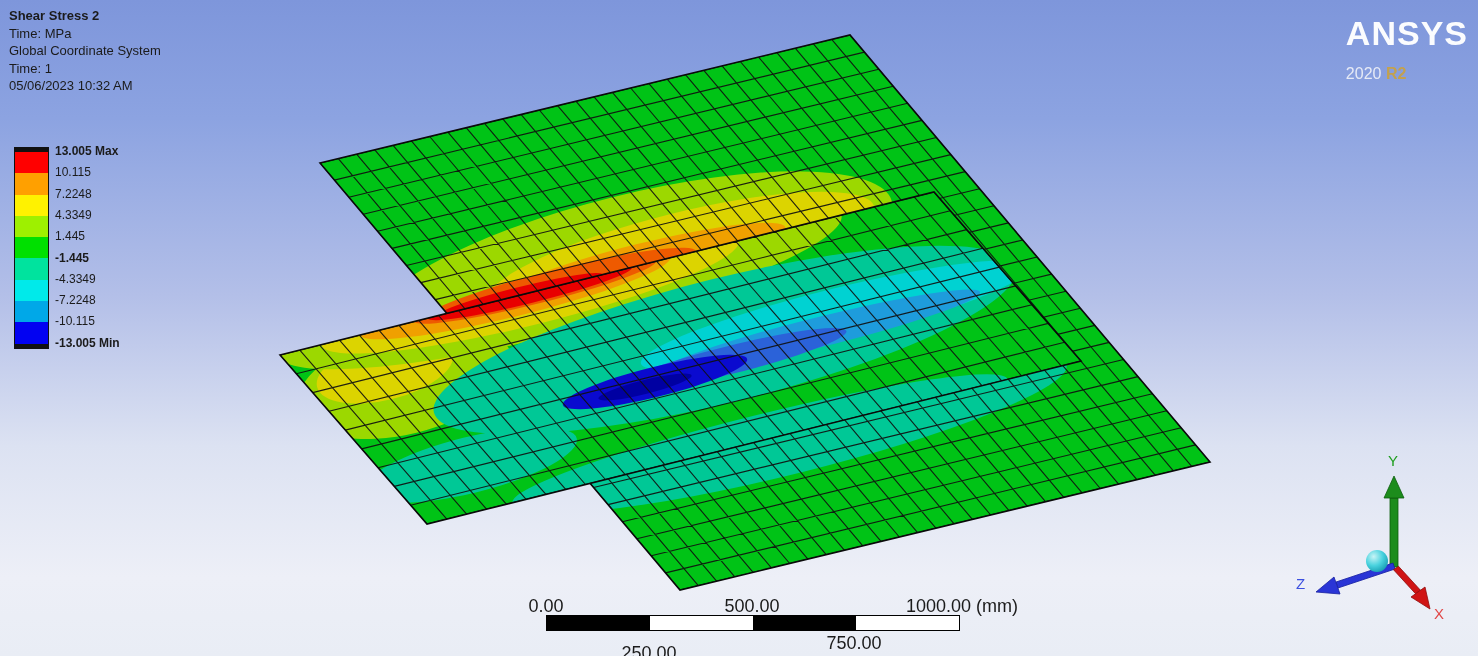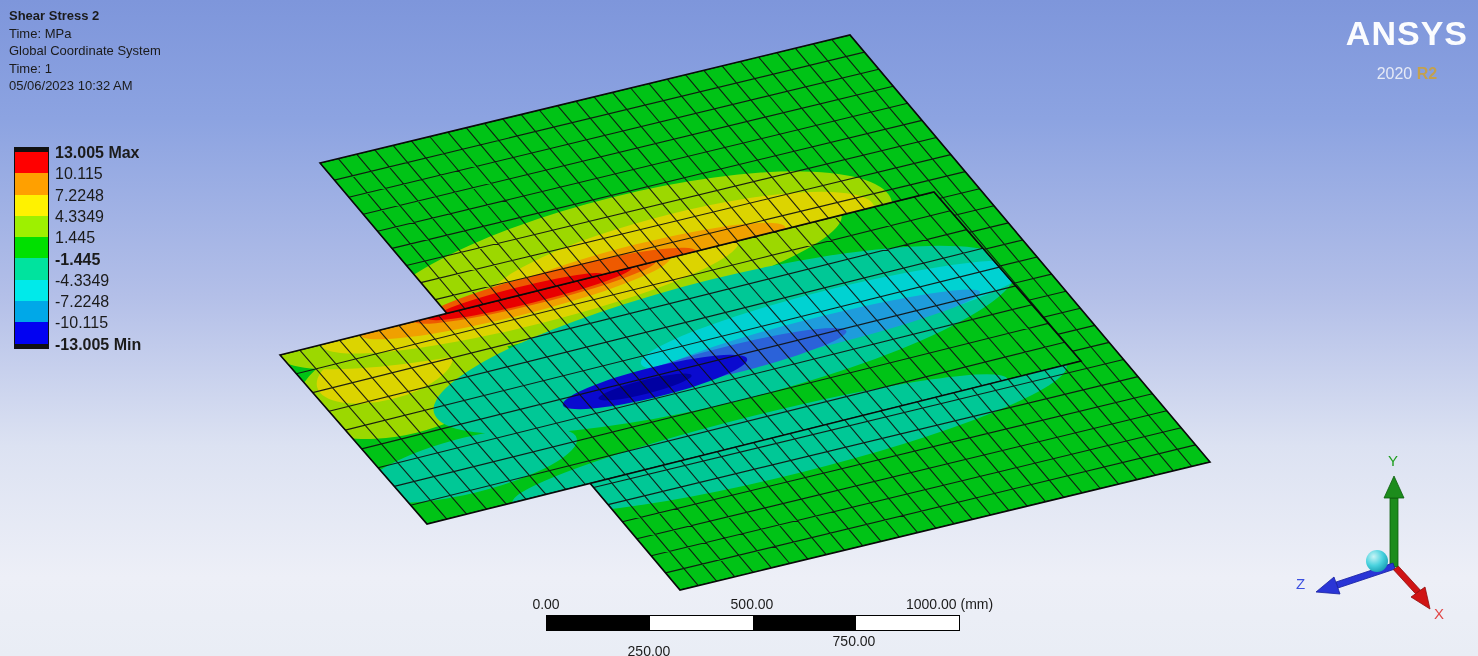--- a/index.html
+++ b/index.html
@@ -8,31 +8,31 @@
     background:linear-gradient(180deg,#7E96DB 0%,#8CA3E1 18%,#B3BFE8 45%,#DCE2F2 68%,#EDEFF7 88%,#E9EDF5 100%);}
   svg{position:absolute;left:0;top:0;}
   
   #header{position:absolute;left:9px;top:7px;color:#1b1b1b;font-size:13px;line-height:17.5px;}
   #header .t{font-weight:bold;}
   
   #legend{position:absolute;left:0;top:0;}
   #colorbar{position:absolute;left:14px;top:147px;width:33px;border:1px solid #111;background:#111;}
   #colorbar .cap{height:4px;background:#111;}
   #colorbar .band{height:21.3px;}
-  .lgl{position:absolute;left:55px;height:16px;font-size:16px;color:#1b1b1b;white-space:nowrap;}
+  .lgl{position:absolute;left:55px;height:16px;font-size:12px;color:#1b1b1b;white-space:nowrap;}
   .lgl.b{font-weight:bold;}
   
-  #logo{position:absolute;right:10px;top:16px;text-align:center;line-height:1;}
+  #logo{position:absolute;right:10px;top:16px;text-align:left;line-height:1;}
   #logo .brand{font-size:34px;font-weight:bold;color:#FBFCFE;letter-spacing:1px;font-family:"Liberation Sans",sans-serif;}
   #logo .ver{margin-top:16px;font-size:16px;color:#E6EAF6;}
   #logo .rel{font-weight:bold;color:#C3A14F;}
   
   #ruler-bar{position:absolute;left:546px;top:615px;width:412px;height:14px;border:1.5px solid #000;display:flex;box-sizing:content-box;background:#fff;}
   #ruler-bar .seg{width:103px;height:14px;}
-  .rlab{position:absolute;font-size:14px;color:#1b1b1b;white-space:nowrap;}
+  .rlab{position:absolute;font-size:18px;color:#1b1b1b;white-space:nowrap;}
   .rlab.c{width:80px;text-align:center;}
 </style>
 </head>
 <body>
 
 <div id="viewport">
 
   <svg id="scene" width="1478" height="656" viewBox="0 0 1478 656">
     <defs>
       <clipPath id="bp">

